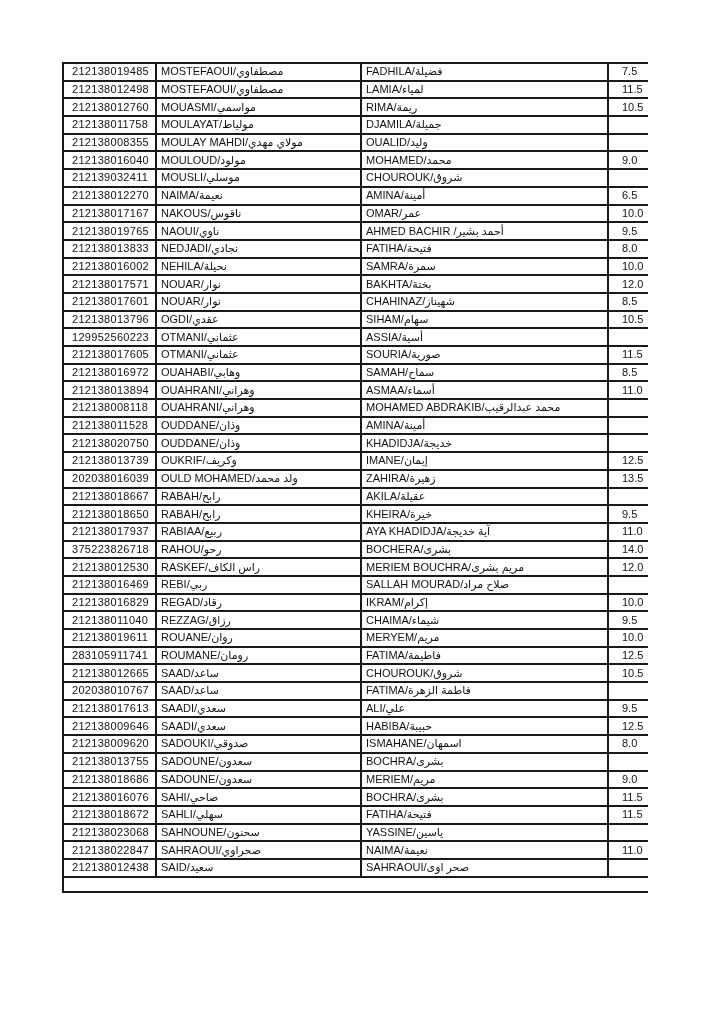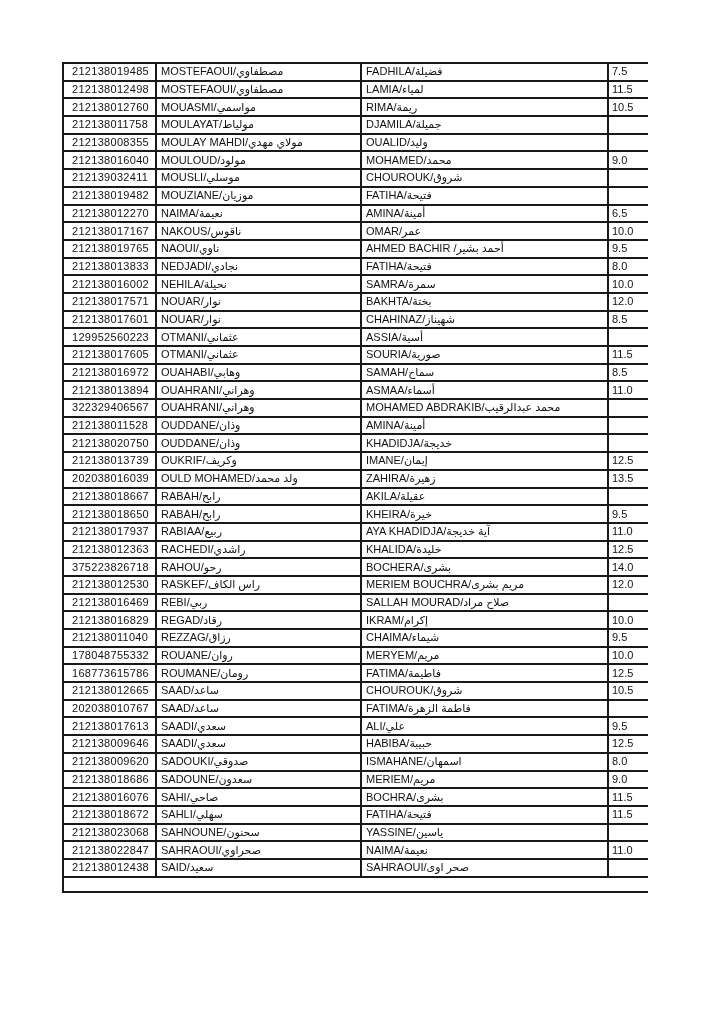--- a/index.html
+++ b/index.html
@@ -29,21 +29,21 @@
     font-size: 11px;
     line-height: 13px;
     color: #121212;
     padding: 0 2px 0 4px;
     white-space: nowrap;
     overflow: hidden;
     vertical-align: middle;
     text-align: left;
   }
   table.grades td.c-id { padding-left: 8px; letter-spacing: 0.3px; }
-  table.grades td.c-grade { padding-left: 3px; }
+  table.grades td.c-grade { padding-left: 13px; }
   table.grades td.c-footer { height: 13px; }
 </style>
 </head>
 <body>
 
 <div class="page">
   <table class="grades">
     <colgroup>
       <col style="width:93px">
       <col style="width:205px">
@@ -87,26 +87,20 @@
           <td class="c-first-name">MOHAMED/محمد</td>
           <td class="c-grade">9.0</td>
         </tr>
         <tr>
           <td class="c-id">212139032411</td>
           <td class="c-last-name">MOUSLI/موسلي</td>
           <td class="c-first-name">CHOUROUK/شروق</td>
           <td class="c-grade"></td>
         </tr>
         <tr>
-          <td class="c-id">212138019482</td>
-          <td class="c-last-name">MOUZIANE/موزيان</td>
-          <td class="c-first-name">FATIHA/فتيحة</td>
-          <td class="c-grade"></td>
-        </tr>
-        <tr>
           <td class="c-id">212138012270</td>
           <td class="c-last-name">NAIMA/نعيمة</td>
           <td class="c-first-name">AMINA/أمينة</td>
           <td class="c-grade">6.5</td>
         </tr>
         <tr>
           <td class="c-id">212138017167</td>
           <td class="c-last-name">NAKOUS/ناقوس</td>
           <td class="c-first-name">OMAR/عمر</td>
           <td class="c-grade">10.0</td>
@@ -135,20 +129,26 @@
           <td class="c-first-name">BAKHTA/بختة</td>
           <td class="c-grade">12.0</td>
         </tr>
         <tr>
           <td class="c-id">212138017601</td>
           <td class="c-last-name">NOUAR/نوار</td>
           <td class="c-first-name">CHAHINAZ/شهيناز</td>
           <td class="c-grade">8.5</td>
         </tr>
         <tr>
+          <td class="c-id">212138013796</td>
+          <td class="c-last-name">OGDI/عقدي</td>
+          <td class="c-first-name">SIHAM/سهام</td>
+          <td class="c-grade">10.5</td>
+        </tr>
+        <tr>
           <td class="c-id">129952560223</td>
           <td class="c-last-name">OTMANI/عثماني</td>
           <td class="c-first-name">ASSIA/أسية</td>
           <td class="c-grade"></td>
         </tr>
         <tr>
           <td class="c-id">212138017605</td>
           <td class="c-last-name">OTMANI/عثماني</td>
           <td class="c-first-name">SOURIA/صورية</td>
           <td class="c-grade">11.5</td>
@@ -159,21 +159,21 @@
           <td class="c-first-name">SAMAH/سماح</td>
           <td class="c-grade">8.5</td>
         </tr>
         <tr>
           <td class="c-id">212138013894</td>
           <td class="c-last-name">OUAHRANI/وهراني</td>
           <td class="c-first-name">ASMAA/أسماء</td>
           <td class="c-grade">11.0</td>
         </tr>
         <tr>
-          <td class="c-id">322329406567</td>
+          <td class="c-id">212138008118</td>
           <td class="c-last-name">OUAHRANI/وهراني</td>
           <td class="c-first-name">MOHAMED ABDRAKIB/محمد عبدالرقيب</td>
           <td class="c-grade"></td>
         </tr>
         <tr>
           <td class="c-id">212138011528</td>
           <td class="c-last-name">OUDDANE/وذان</td>
           <td class="c-first-name">AMINA/أمينة</td>
           <td class="c-grade"></td>
         </tr>
@@ -207,26 +207,20 @@
           <td class="c-first-name">KHEIRA/خيرة</td>
           <td class="c-grade">9.5</td>
         </tr>
         <tr>
           <td class="c-id">212138017937</td>
           <td class="c-last-name">RABIAA/ربيع</td>
           <td class="c-first-name">AYA KHADIDJA/آية خديجة</td>
           <td class="c-grade">11.0</td>
         </tr>
         <tr>
-          <td class="c-id">212138012363</td>
-          <td class="c-last-name">RACHEDI/راشدي</td>
-          <td class="c-first-name">KHALIDA/خليدة</td>
-          <td class="c-grade">12.5</td>
-        </tr>
-        <tr>
           <td class="c-id">375223826718</td>
           <td class="c-last-name">RAHOU/رحو</td>
           <td class="c-first-name">BOCHERA/بشرى</td>
           <td class="c-grade">14.0</td>
         </tr>
         <tr>
           <td class="c-id">212138012530</td>
           <td class="c-last-name">RASKEF/راس الكاف</td>
           <td class="c-first-name">MERIEM BOUCHRA/مريم بشرى</td>
           <td class="c-grade">12.0</td>
@@ -243,27 +237,27 @@
           <td class="c-first-name">IKRAM/إكرام</td>
           <td class="c-grade">10.0</td>
         </tr>
         <tr>
           <td class="c-id">212138011040</td>
           <td class="c-last-name">REZZAG/رزاق</td>
           <td class="c-first-name">CHAIMA/شيماء</td>
           <td class="c-grade">9.5</td>
         </tr>
         <tr>
-          <td class="c-id">178048755332</td>
+          <td class="c-id">212138019611</td>
           <td class="c-last-name">ROUANE/روان</td>
           <td class="c-first-name">MERYEM/مريم</td>
           <td class="c-grade">10.0</td>
         </tr>
         <tr>
-          <td class="c-id">168773615786</td>
+          <td class="c-id">283105911741</td>
           <td class="c-last-name">ROUMANE/رومان</td>
           <td class="c-first-name">FATIMA/فاطيمة</td>
           <td class="c-grade">12.5</td>
         </tr>
         <tr>
           <td class="c-id">212138012665</td>
           <td class="c-last-name">SAAD/ساعد</td>
           <td class="c-first-name">CHOUROUK/شروق</td>
           <td class="c-grade">10.5</td>
         </tr>
@@ -283,20 +277,26 @@
           <td class="c-id">212138009646</td>
           <td class="c-last-name">SAADI/سعدي</td>
           <td class="c-first-name">HABIBA/حبيبة</td>
           <td class="c-grade">12.5</td>
         </tr>
         <tr>
           <td class="c-id">212138009620</td>
           <td class="c-last-name">SADOUKI/صدوقي</td>
           <td class="c-first-name">ISMAHANE/اسمهان</td>
           <td class="c-grade">8.0</td>
+        </tr>
+        <tr>
+          <td class="c-id">212138013755</td>
+          <td class="c-last-name">SADOUNE/سعدون</td>
+          <td class="c-first-name">BOCHRA/بشرى</td>
+          <td class="c-grade"></td>
         </tr>
         <tr>
           <td class="c-id">212138018686</td>
           <td class="c-last-name">SADOUNE/سعدون</td>
           <td class="c-first-name">MERIEM/مريم</td>
           <td class="c-grade">9.0</td>
         </tr>
         <tr>
           <td class="c-id">212138016076</td>
           <td class="c-last-name">SAHI/صاحي</td>

